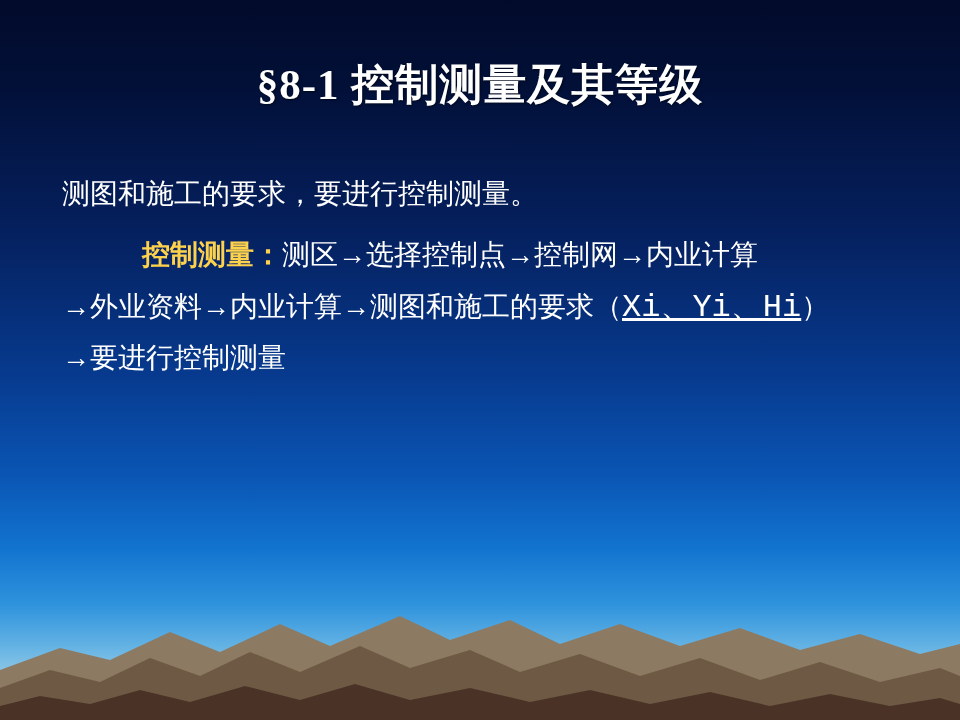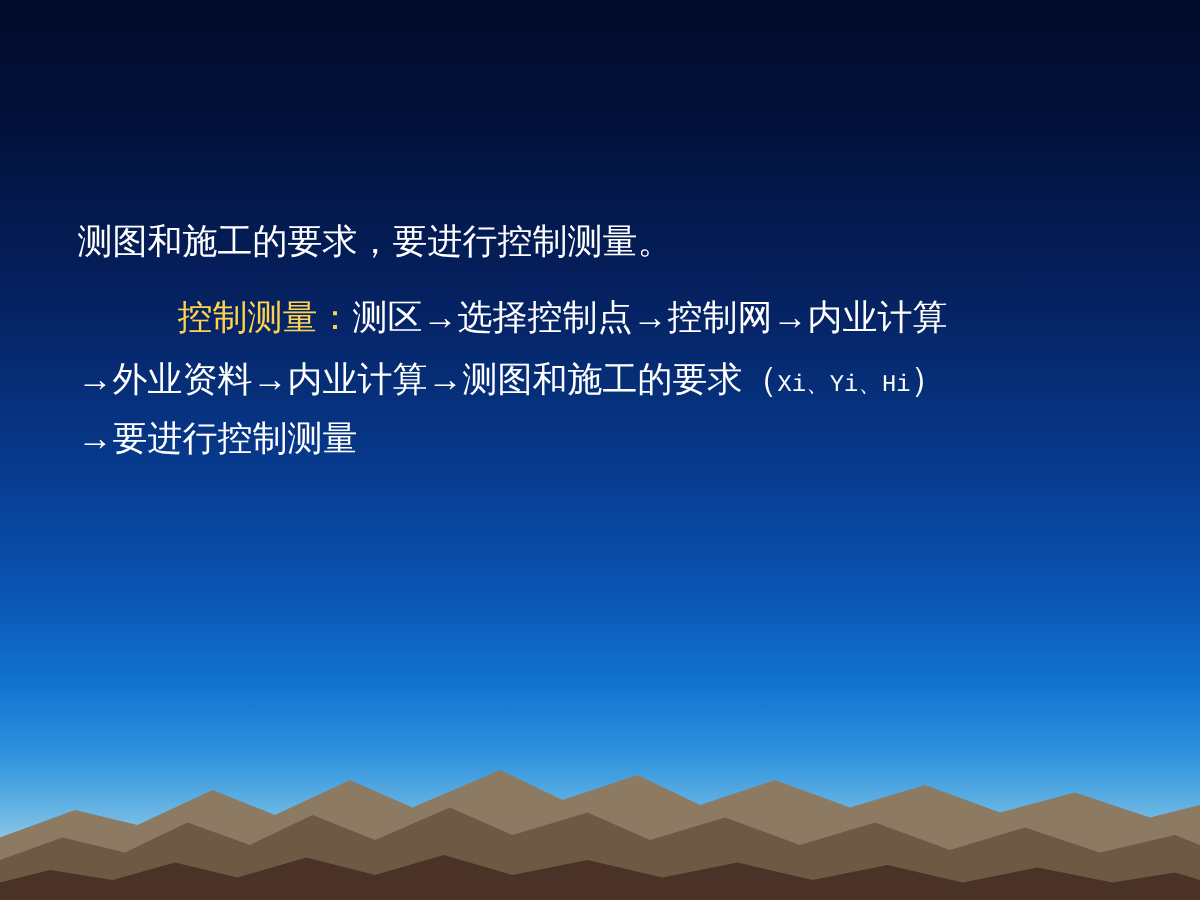--- a/index.html
+++ b/index.html
@@ -85,26 +85,27 @@
     color: #ffffff;
     text-indent: 0;
   }
 
   .para-gap {
     margin-top: 18px;
   }
 
   .lead {
     color: #ffd24d;
-    font-weight: normal;
+    font-weight: bold;
   }
 
   .mono-inline {
     font-family: "Liberation Mono", "DejaVu Sans Mono", monospace;
-    font-size: 19px;
+    font-size: 32px;
+    text-decoration: underline;
   }
 </style>
 </head>
 <body>
 
 <div class="slide">
 
   <svg class="mountains" viewBox="0 0 960 200" preserveAspectRatio="none">
 
     <path d="M0,150 L60,128 L110,140 L170,112 L220,132 L280,104 L330,126 L400,96
@@ -113,20 +114,21 @@
 
     <path d="M0,168 L50,150 L100,162 L150,138 L200,156 L250,132 L300,152 L360,126
              L410,148 L470,130 L520,152 L580,134 L640,156 L700,138 L760,160
              L820,142 L880,162 L940,148 L960,156 L960,200 L0,200 Z" fill="#6e5a44"></path>
 
     <path d="M0,186 L40,176 L90,184 L140,170 L190,182 L245,166 L300,180 L355,164
              L410,180 L470,168 L530,182 L590,170 L650,184 L710,172 L770,186
              L830,174 L890,186 L940,178 L960,184 L960,200 L0,200 Z" fill="#4a3326"></path>
   </svg>
 
+  <div class="title">§8-1 控制测量及其等级</div>
 
   <div class="body-block">
 
 
     <p class="para2">测图和施工的要求，要进行控制测量。</p>
 
     <p class="para para-gap"><span class="lead">控制测量：</span><span>测区→选择控制点→控制网→内业计算</span></p>
 
     <p class="para2"><span>→外业资料→内业计算→测图和施工的要求（</span><span class="mono-inline">Xi、Yi、Hi</span><span>）</span></p>
 

